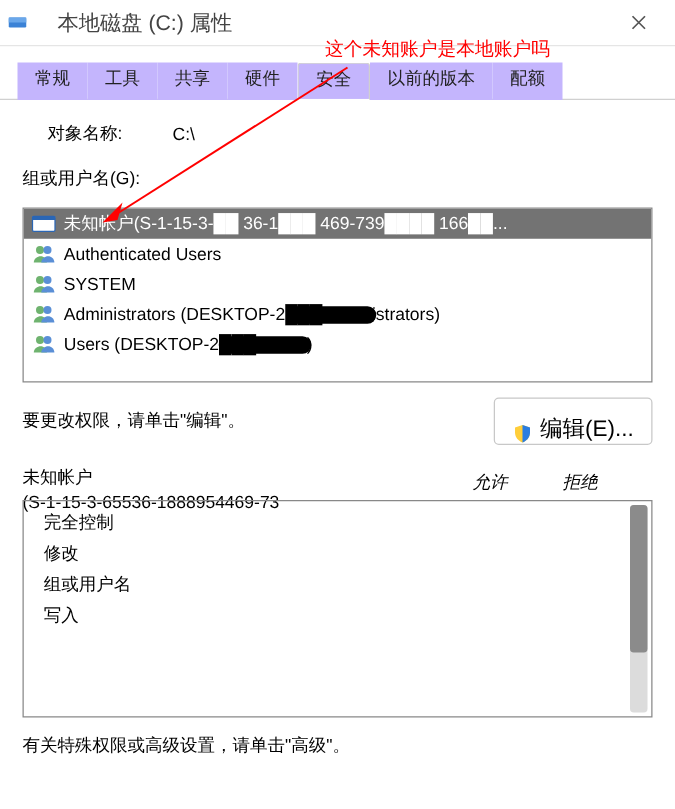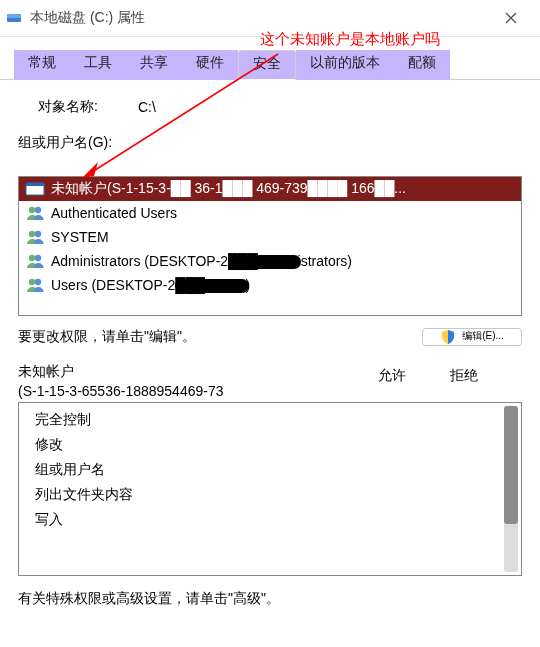--- a/index.html
+++ b/index.html
@@ -17,21 +17,21 @@
     height:36px;
     display:flex;align-items:center;
     padding:0 6px;
     border-bottom:1px solid #e5e5e5;
     color:#444;
   }
   .titlebar .tb-icon{
     width:16px;height:16px;margin-right:8px;
     display:flex;
   }
-  .titlebar .title{font-size:14px;}
+  .titlebar .title{font-size:17px;margin-left:16px;}
   .titlebar .spacer{flex:1;}
   .tb-close{
     width:46px;height:30px;display:flex;align-items:center;justify-content:center;
     color:#555;cursor:pointer;
   }
   .tb-close svg{width:12px;height:12px;}
 
   
   .tabstrip{
     display:flex;
@@ -73,81 +73,82 @@
   }
 
   
   .page{
     padding:18px 18px 0 18px;
   }
   .row{display:flex;align-items:center;margin-bottom:18px;margin-left:20px;}
   .row .lbl{width:100px;}
   .row .val{}
 
-  .section-label{margin-bottom:24px;display:inline-block;}
+  .section-label{margin-bottom:14px;display:inline-block;}
 
   
   .list{
     border:1px solid #888;
     height:138px;
     overflow:hidden;
   }
   .list .item{
     display:flex;align-items:center;
     height:24px;
     padding:0 6px;
     gap:6px;
     font-size:14px;
     white-space:nowrap;
   }
   .list .item.selected{
-    background:#7f1d1d;
+    background:#737373;
     color:#fff;
   }
   .list .item .uicon{width:20px;height:18px;flex-shrink:0;}
   .list .item .txt{position:relative;}
   .blk{
     position:absolute;
     background:#000;
     height:14px;
     border-radius:7px;
     top:2px;
   }
 
   .hint-row{
     display:flex;align-items:center;margin-top:12px;
   }
   .hint-row .spacer{flex:1;}
   .btn{
-    min-width:100px;height:18px;
+    min-width:100px;height:38px;
     padding:0 14px;
     border:1px solid #c8c8c8;
     border-radius:4px;
     background:#fff;
-    display:inline-flex;align-items:flex-start;justify-content:center;
+    display:inline-flex;align-items:flex-end;justify-content:center;
     gap:6px;
     cursor:pointer;
-    font-family:inherit;font-size:10px;
+    font-family:inherit;font-size:18px;
   }
   .shield{width:16px;height:16px;}
 
   .perm-title{margin-top:16px;max-width:290px;line-height:1.4;}
   .perm-head{
     display:flex;
     margin-top:-34px;
     padding-right:22px;
     font-size:14px;
+    font-style:italic;
   }
   .perm-head .sp{flex:1;}
   .perm-head .col{width:72px;text-align:center;}
 
   
   .perm-box{
     border:1px solid #888;
-    margin-top:17px;
+    margin-top:5px;
     height:164px;
     padding:4px 0 4px 16px;
     position:relative;
     overflow:hidden;
     text-align:right;
   }
   .perm-row{
     height:25px;display:flex;align-items:center;
     font-size:14px;
   }
@@ -292,21 +293,20 @@
   <div class="perm-head">
     <span class="sp"></span>
     <span class="col">允许</span>
     <span class="col">拒绝</span>
   </div>
 
   <div class="perm-box">
     <div class="perm-row">完全控制</div>
     <div class="perm-row">修改</div>
     <div class="perm-row">组或用户名</div>
-    <div class="perm-row">列出文件夹内容</div>
     <div class="perm-row">写入</div>
     <div class="perm-sb"></div>
     <div class="perm-thumb"></div>
   </div>
 
   <div class="adv-row">
     <span>有关特殊权限或高级设置，请单击"高级"。</span>
     <span class="spacer"></span>
   </div>
 

